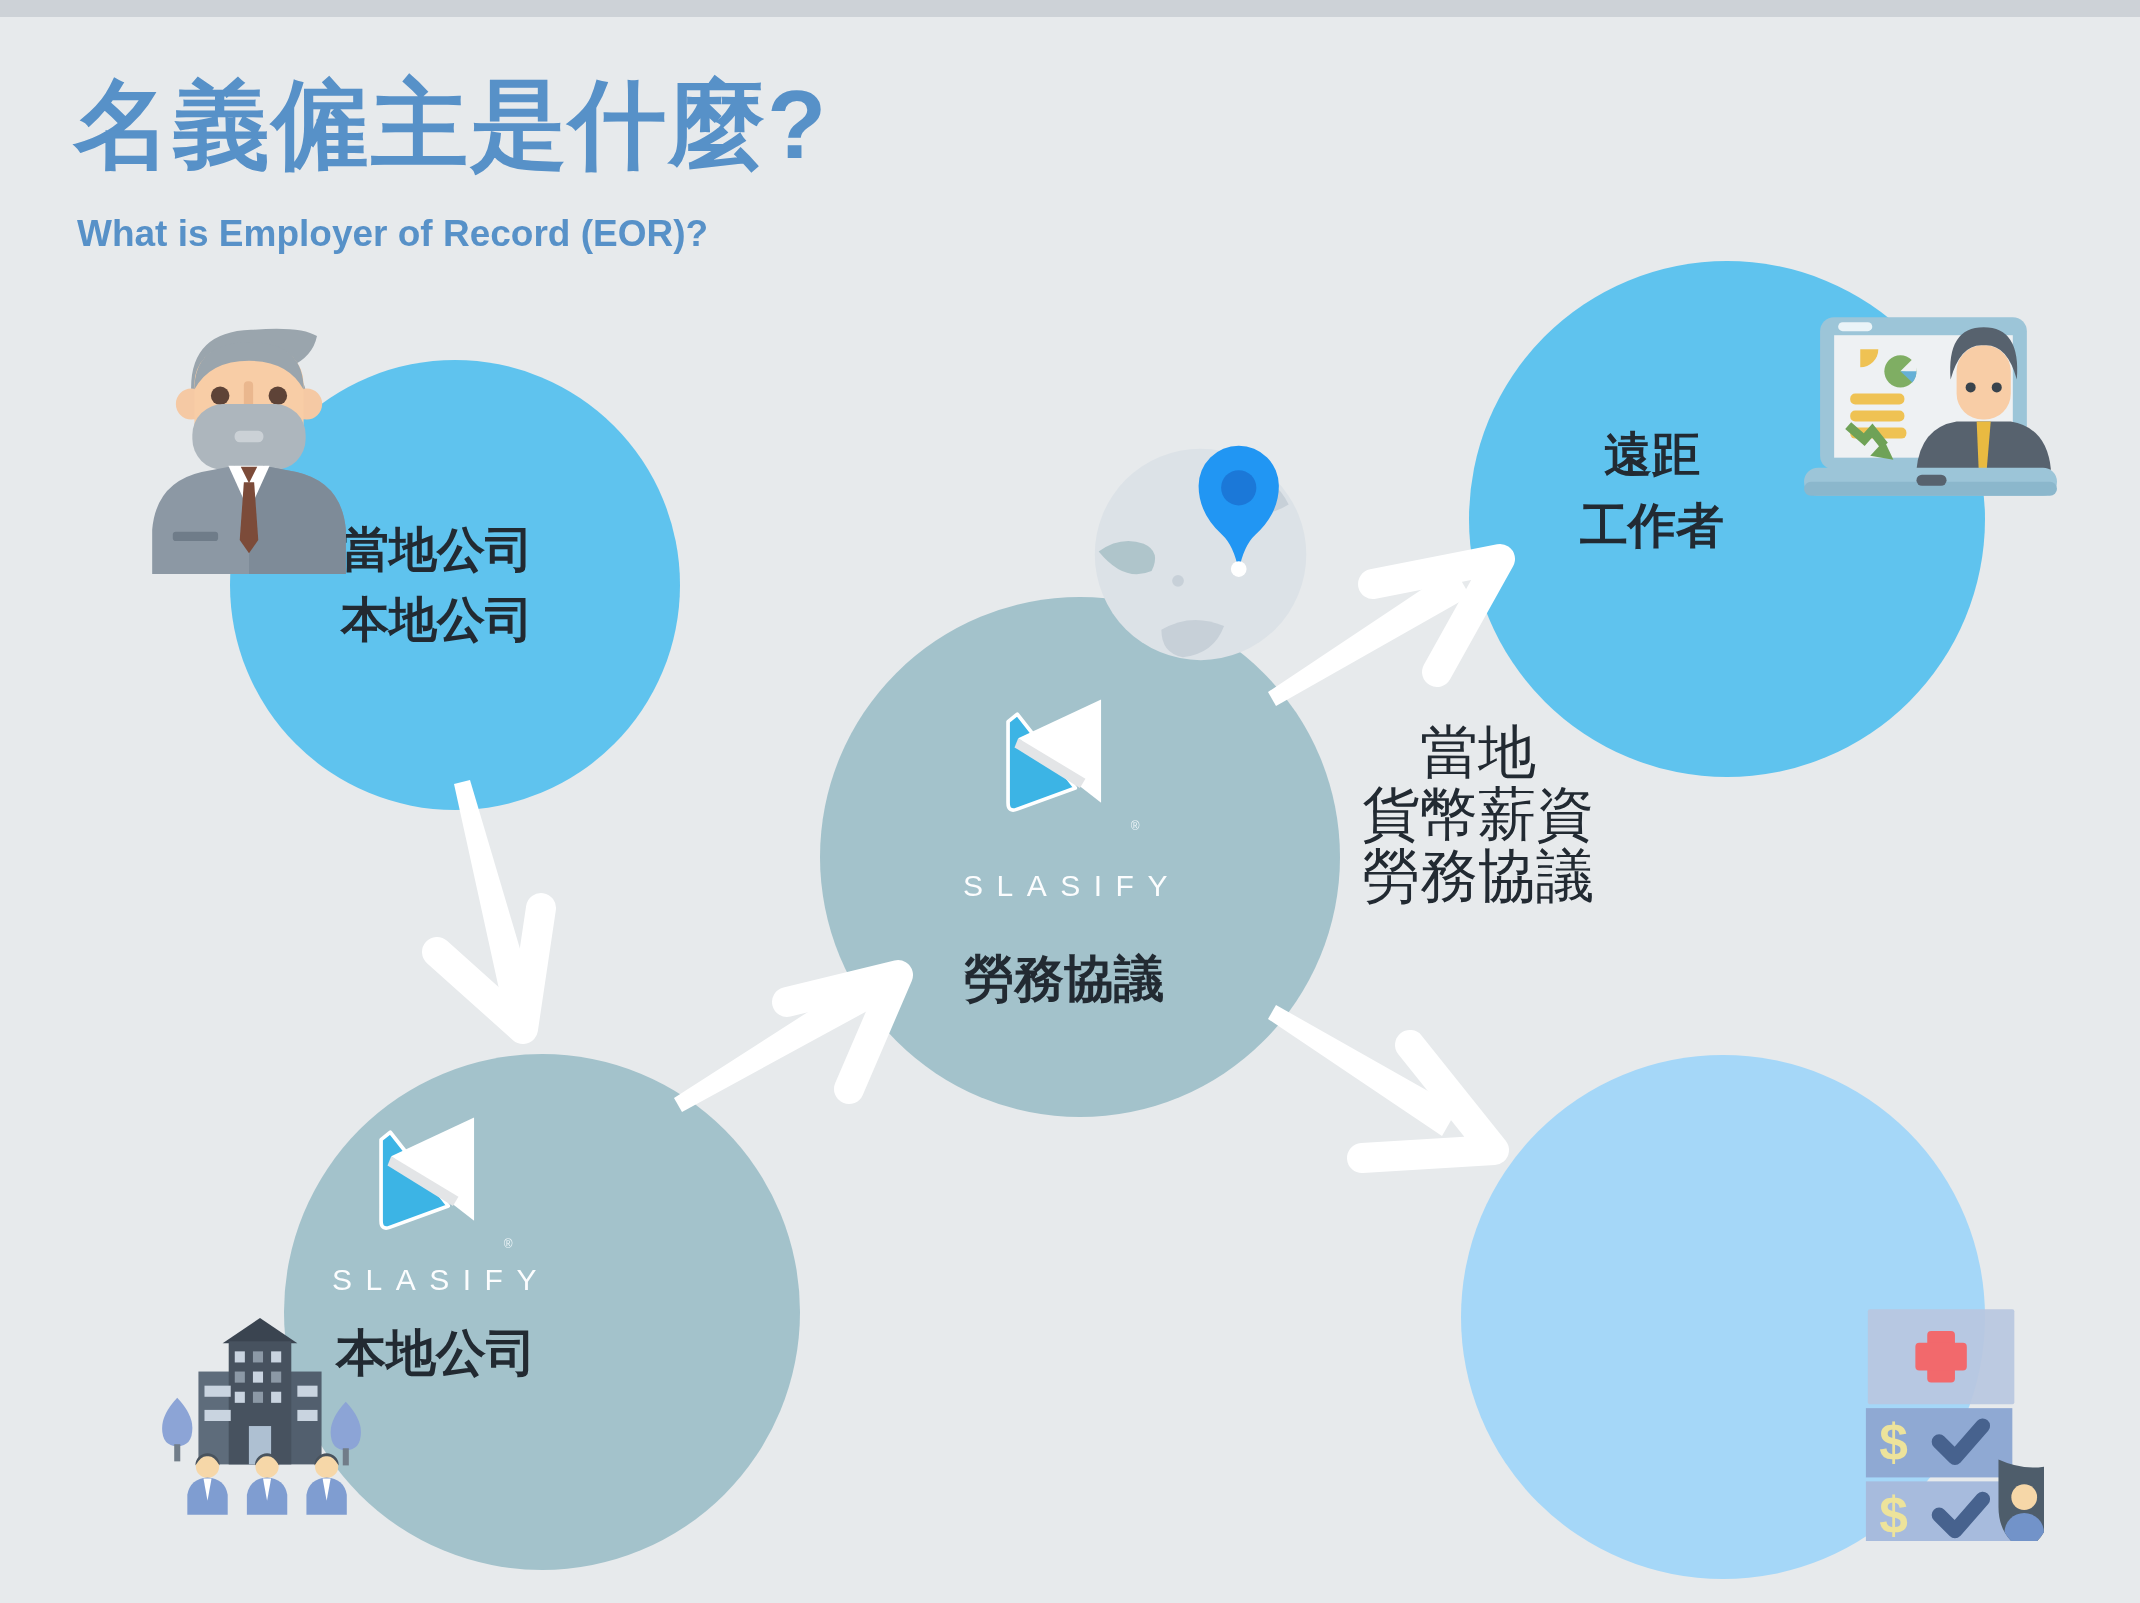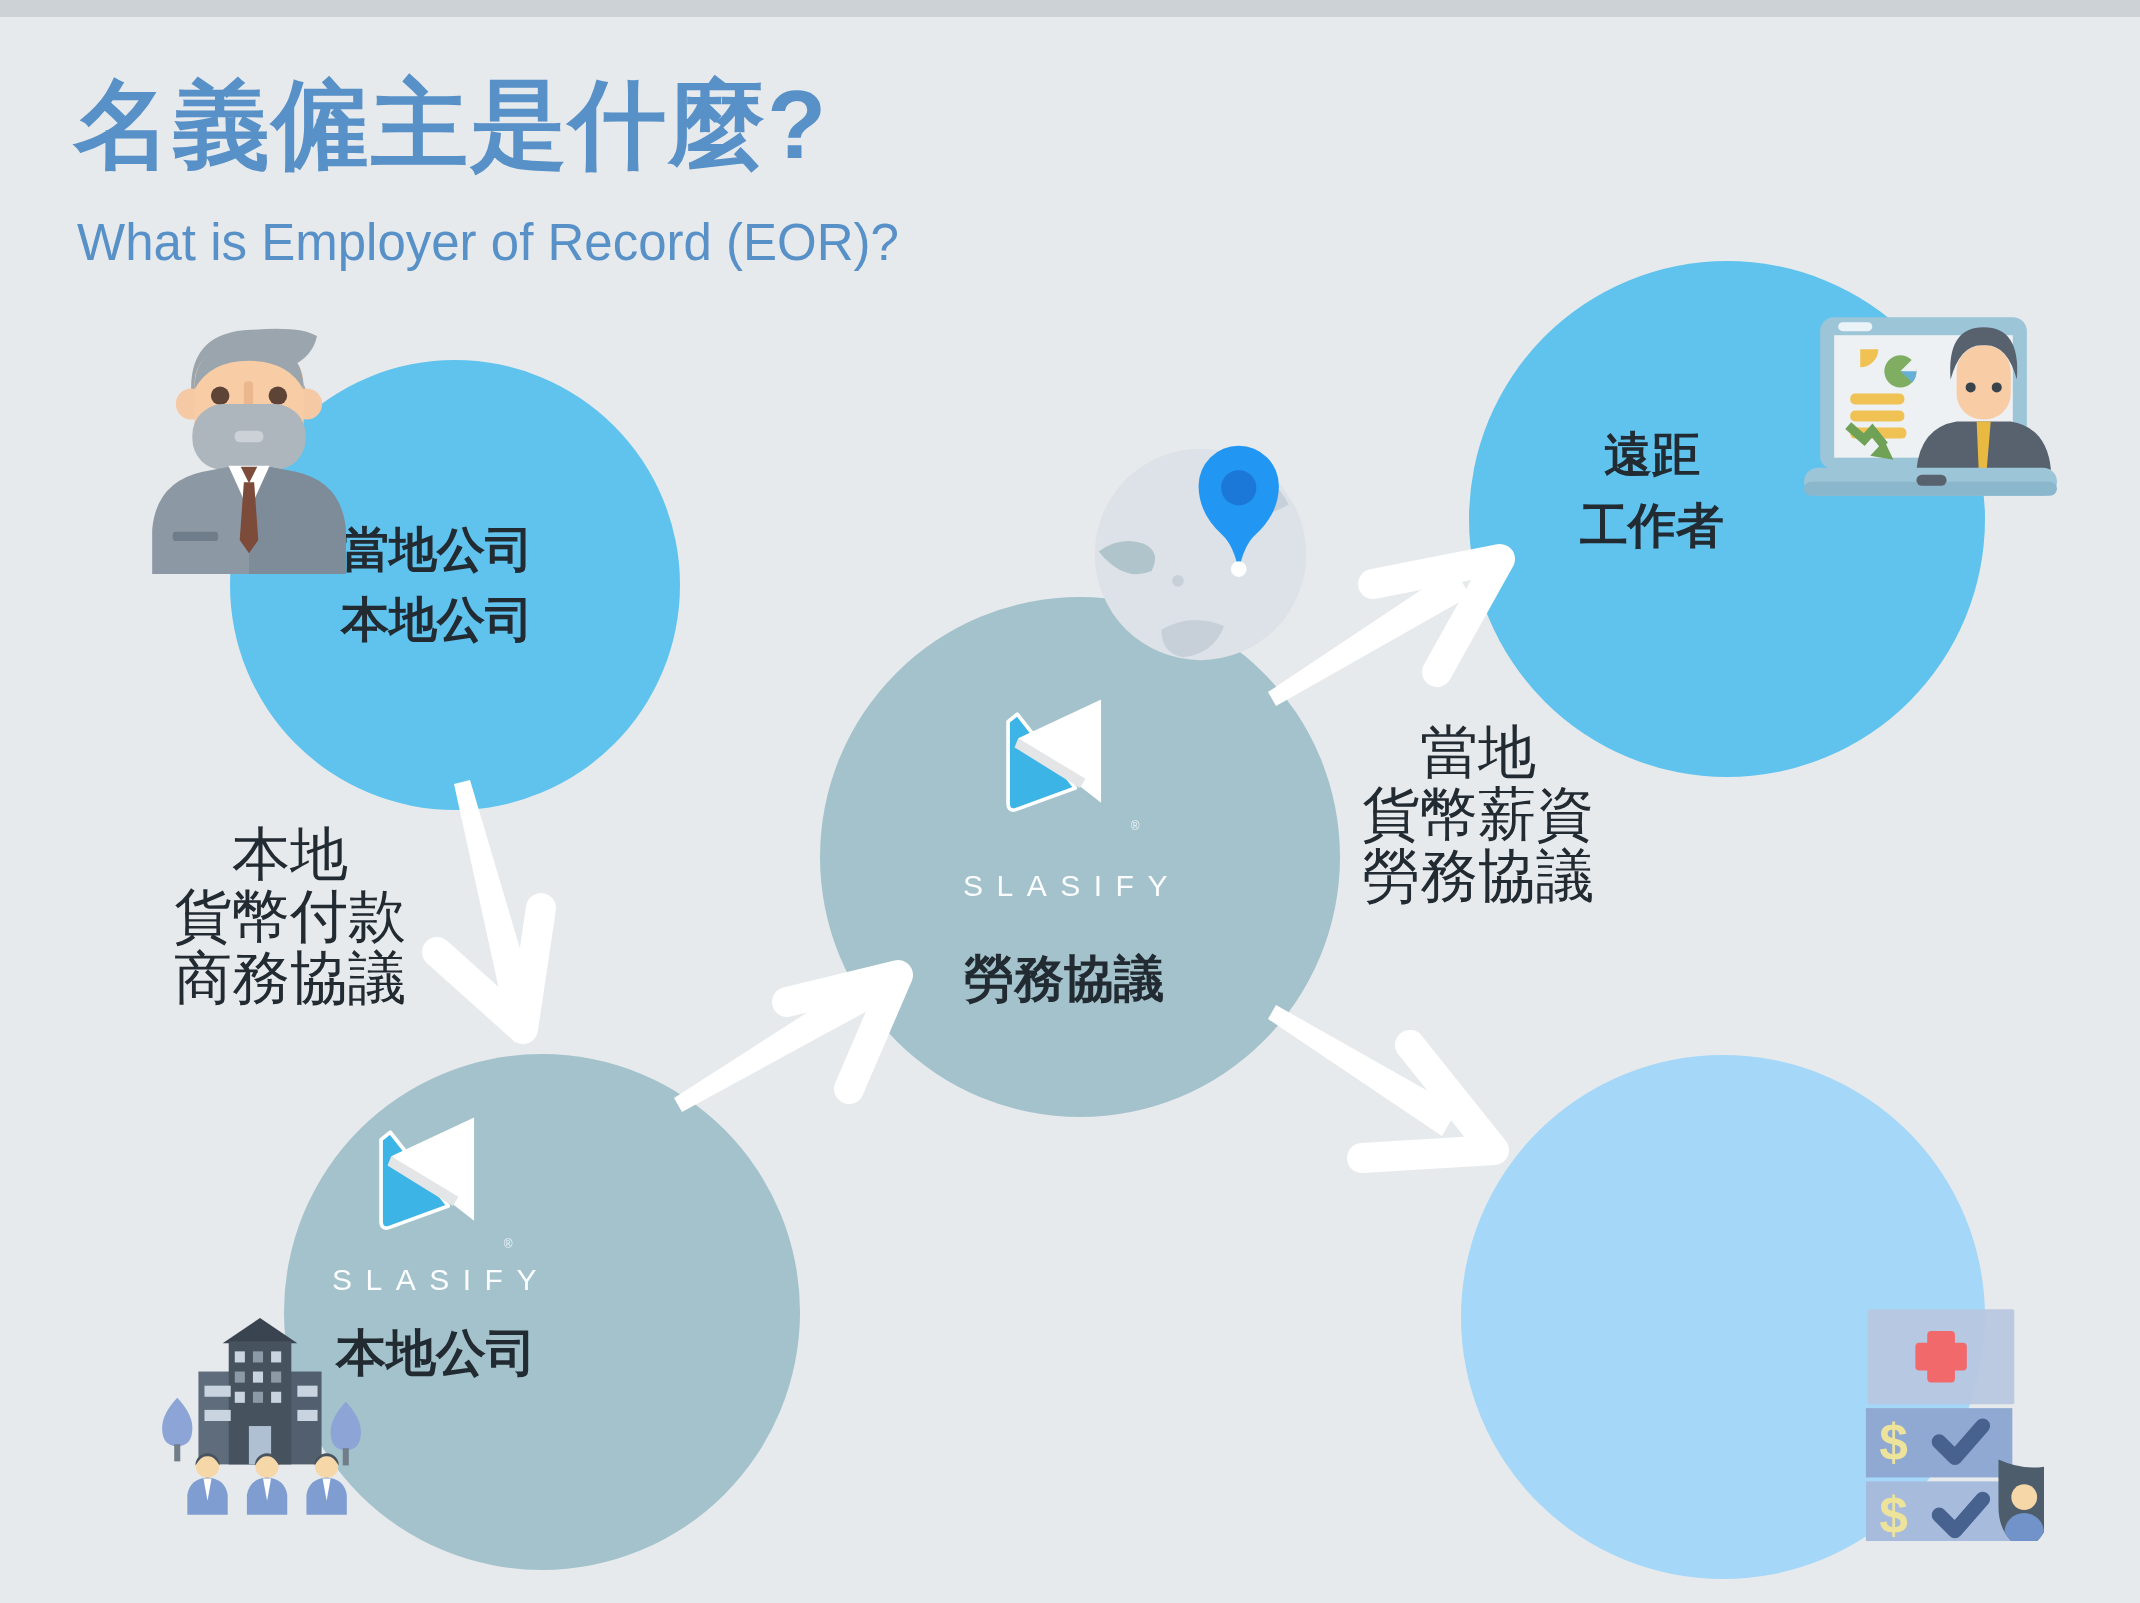--- a/index.html
+++ b/index.html
@@ -2,21 +2,21 @@
 <html style="--background: #E7EAEC; --title-blue: #5791C8; --circle-bright-blue: #5FC3EE; --circle-muted-teal: #A3C2CB; --circle-light-blue: #A5D7F8; --text-dark: #222A32; --arrow-white: #FFFFFF; --logo-blue: #3CB4E5; --pin-blue: #2196F3;"><head>
 <meta charset="utf-8">
 <style>
   *{margin:0;padding:0;box-sizing:border-box}
   html,body{background:#cdd2d7}
   body{font-family:"Liberation Sans","DejaVu Sans",sans-serif}
   .stage{position:relative;width:2140px;height:1603px;margin:17px auto;overflow:hidden;
          background:var(--background,#E7EAEC)}
   .title{position:absolute;left:74px;top:44px;font-size:97px;font-weight:800;
          letter-spacing:2px;color:var(--title-blue,#5791C8);z-index:4}
-  .subtitle{position:absolute;left:77px;top:196px;font-size:51px;font-weight:400;
+  .subtitle{position:absolute;left:77px;top:196px;font-size:37px;font-weight:700;
          color:var(--title-blue,#5791C8);z-index:4}
   .circle{position:absolute;border-radius:50%;z-index:1}
   .circle.bright{background:var(--circle-bright-blue,#5FC3EE)}
   .circle.muted{background:var(--circle-muted-teal,#A3C2CB)}
   .circle.light{background:var(--circle-light-blue,#A5D7F8)}
   .node-label{position:absolute;transform:translateX(-50%);text-align:center;
          color:var(--text-dark,#222A32);font-weight:700;z-index:4;white-space:nowrap}
   .edge-label{position:absolute;transform:translateX(-50%);text-align:center;
          color:var(--text-dark,#222A32);font-weight:400;z-index:4;
          font-size:58px;line-height:62px;white-space:nowrap}
@@ -44,25 +44,20 @@
     <div>當地公司</div>
     <div>本地公司</div>
   </div>
 
   <div class="node-label" style="left:1652px;top:402px;font-size:48px;line-height:71px">
     <div>遠距</div>
     <div>工作者</div>
   </div>
 
 
-  <div class="edge-label" style="left:290px;top:806px">
-    <div>本地</div>
-    <div>貨幣付款</div>
-    <div>商務協議</div>
-  </div>
 
   <div class="edge-label" style="left:1478px;top:704px">
     <div>當地</div>
     <div>貨幣薪資</div>
     <div>勞務協議</div>
   </div>
 
   <svg class="logo" style="left:997px;top:677px;width:152px;height:140px" viewBox="0 0 165 152">
     <path d="M22 22 L12 30 L12 118 Q12 129 22 125 L85 102 Z" fill="var(--logo-blue,#3CB4E5)" stroke="#FFFFFF" stroke-width="4" stroke-linejoin="round"></path>
     <polygon points="23,48 113,6 113,118" fill="#FFFFFF"></polygon>

